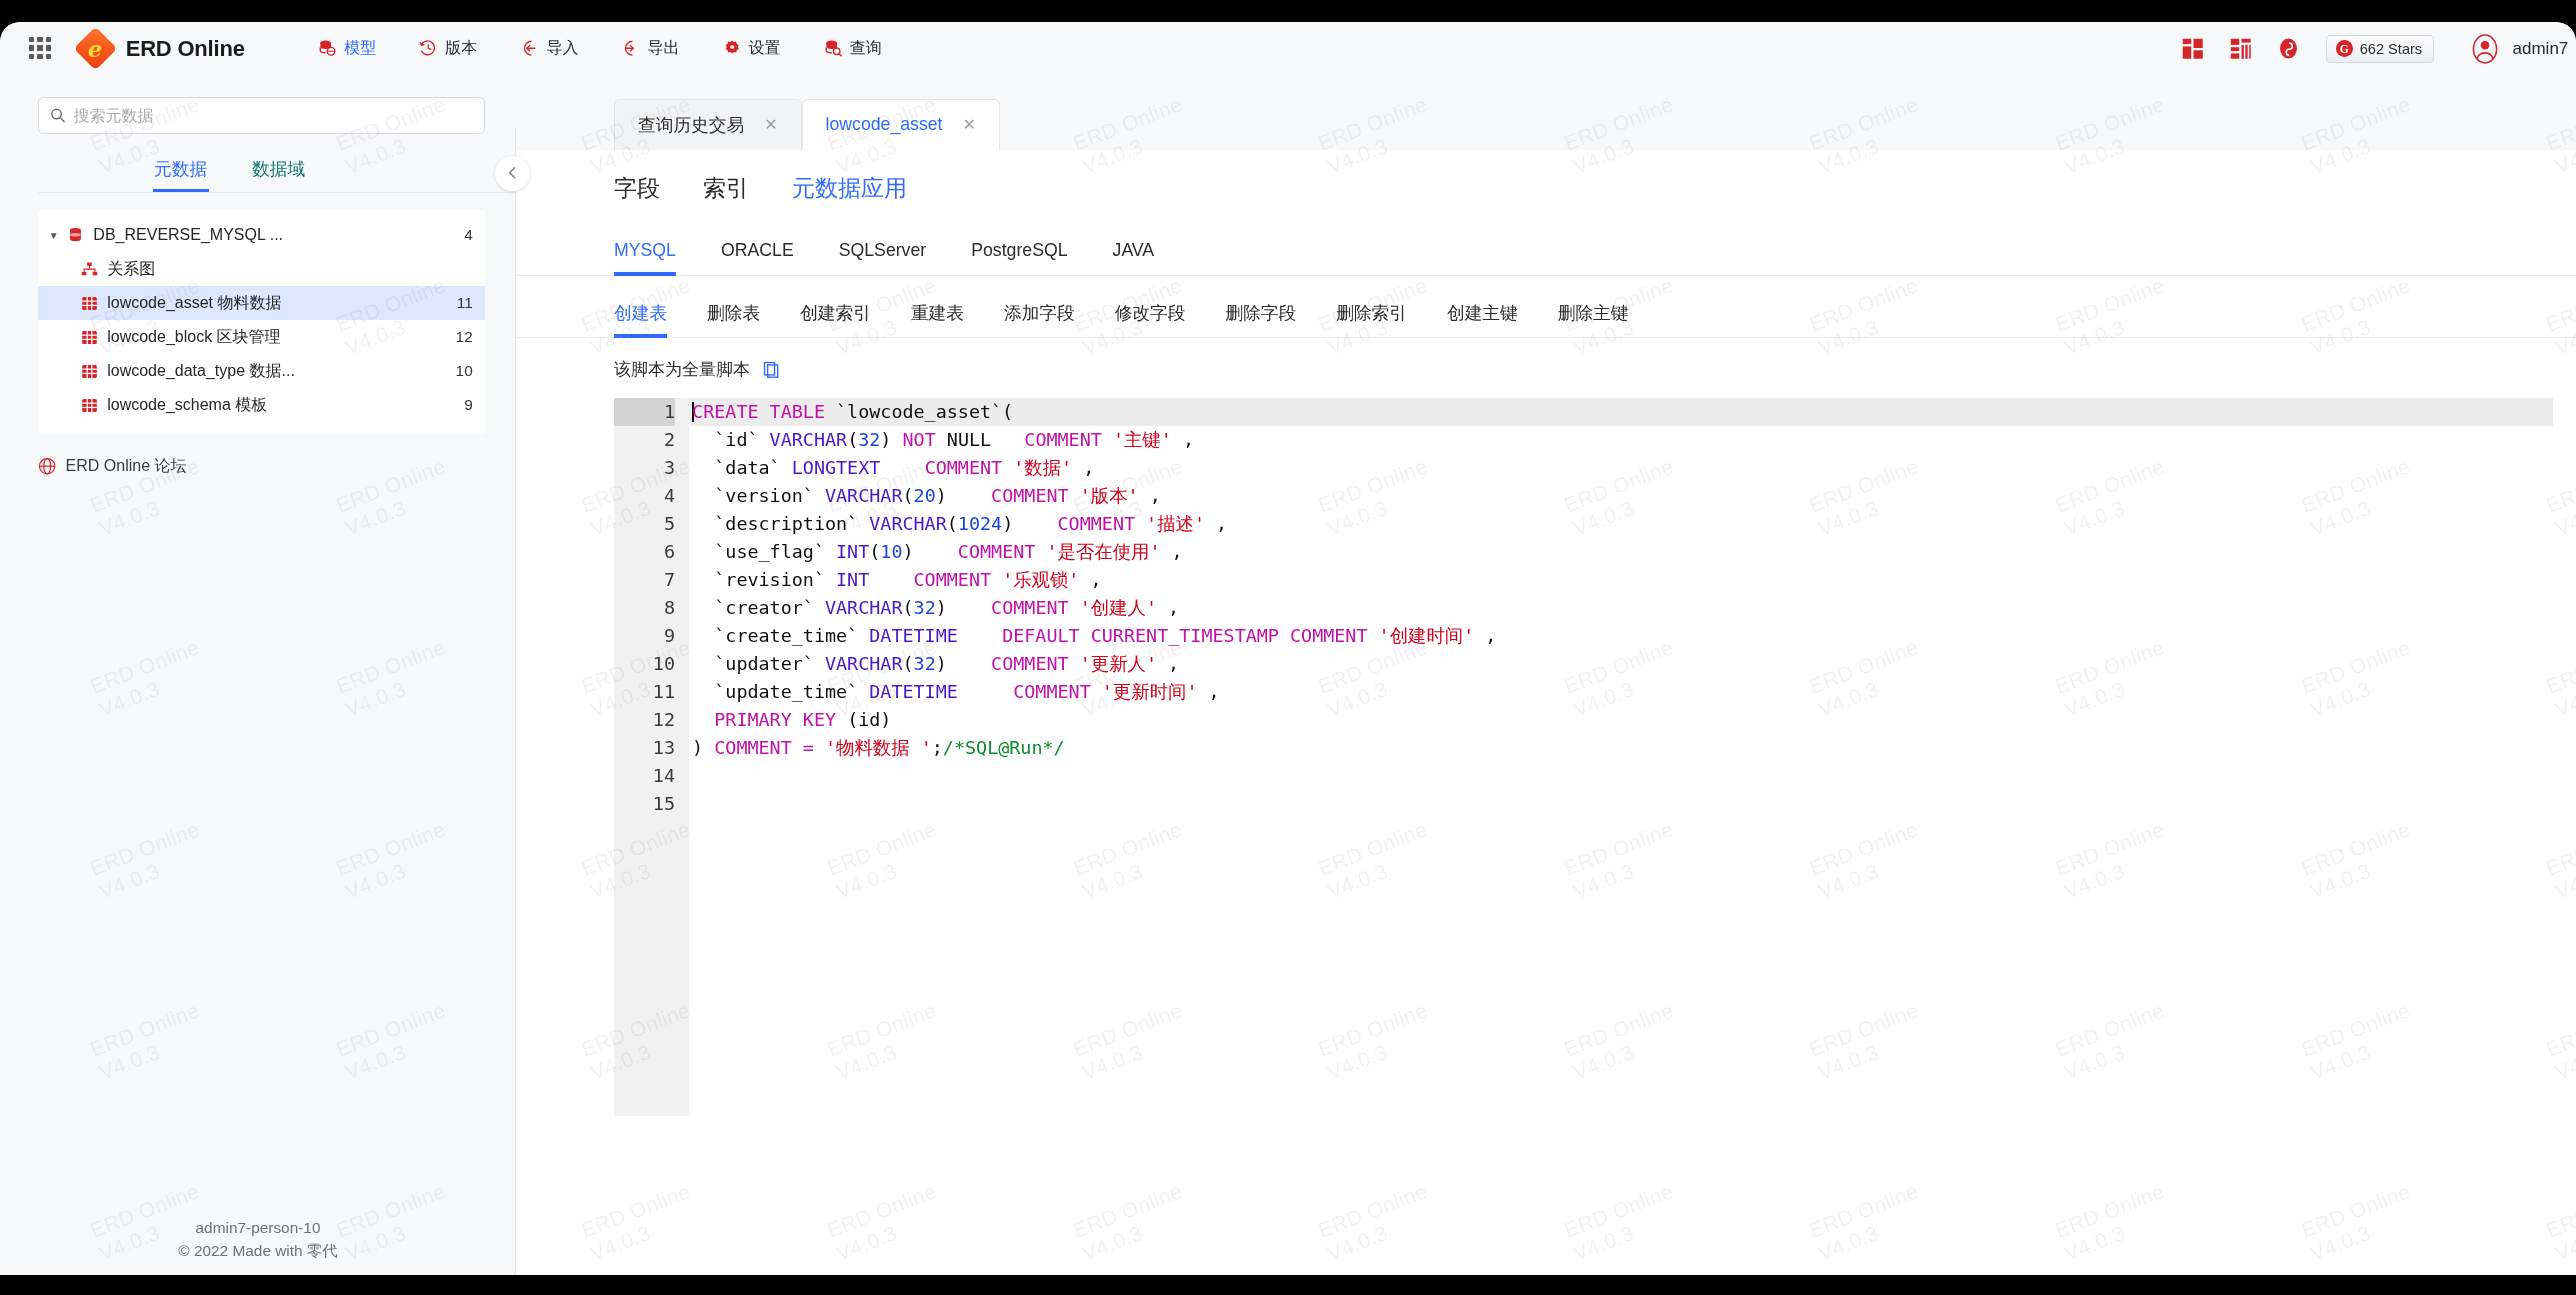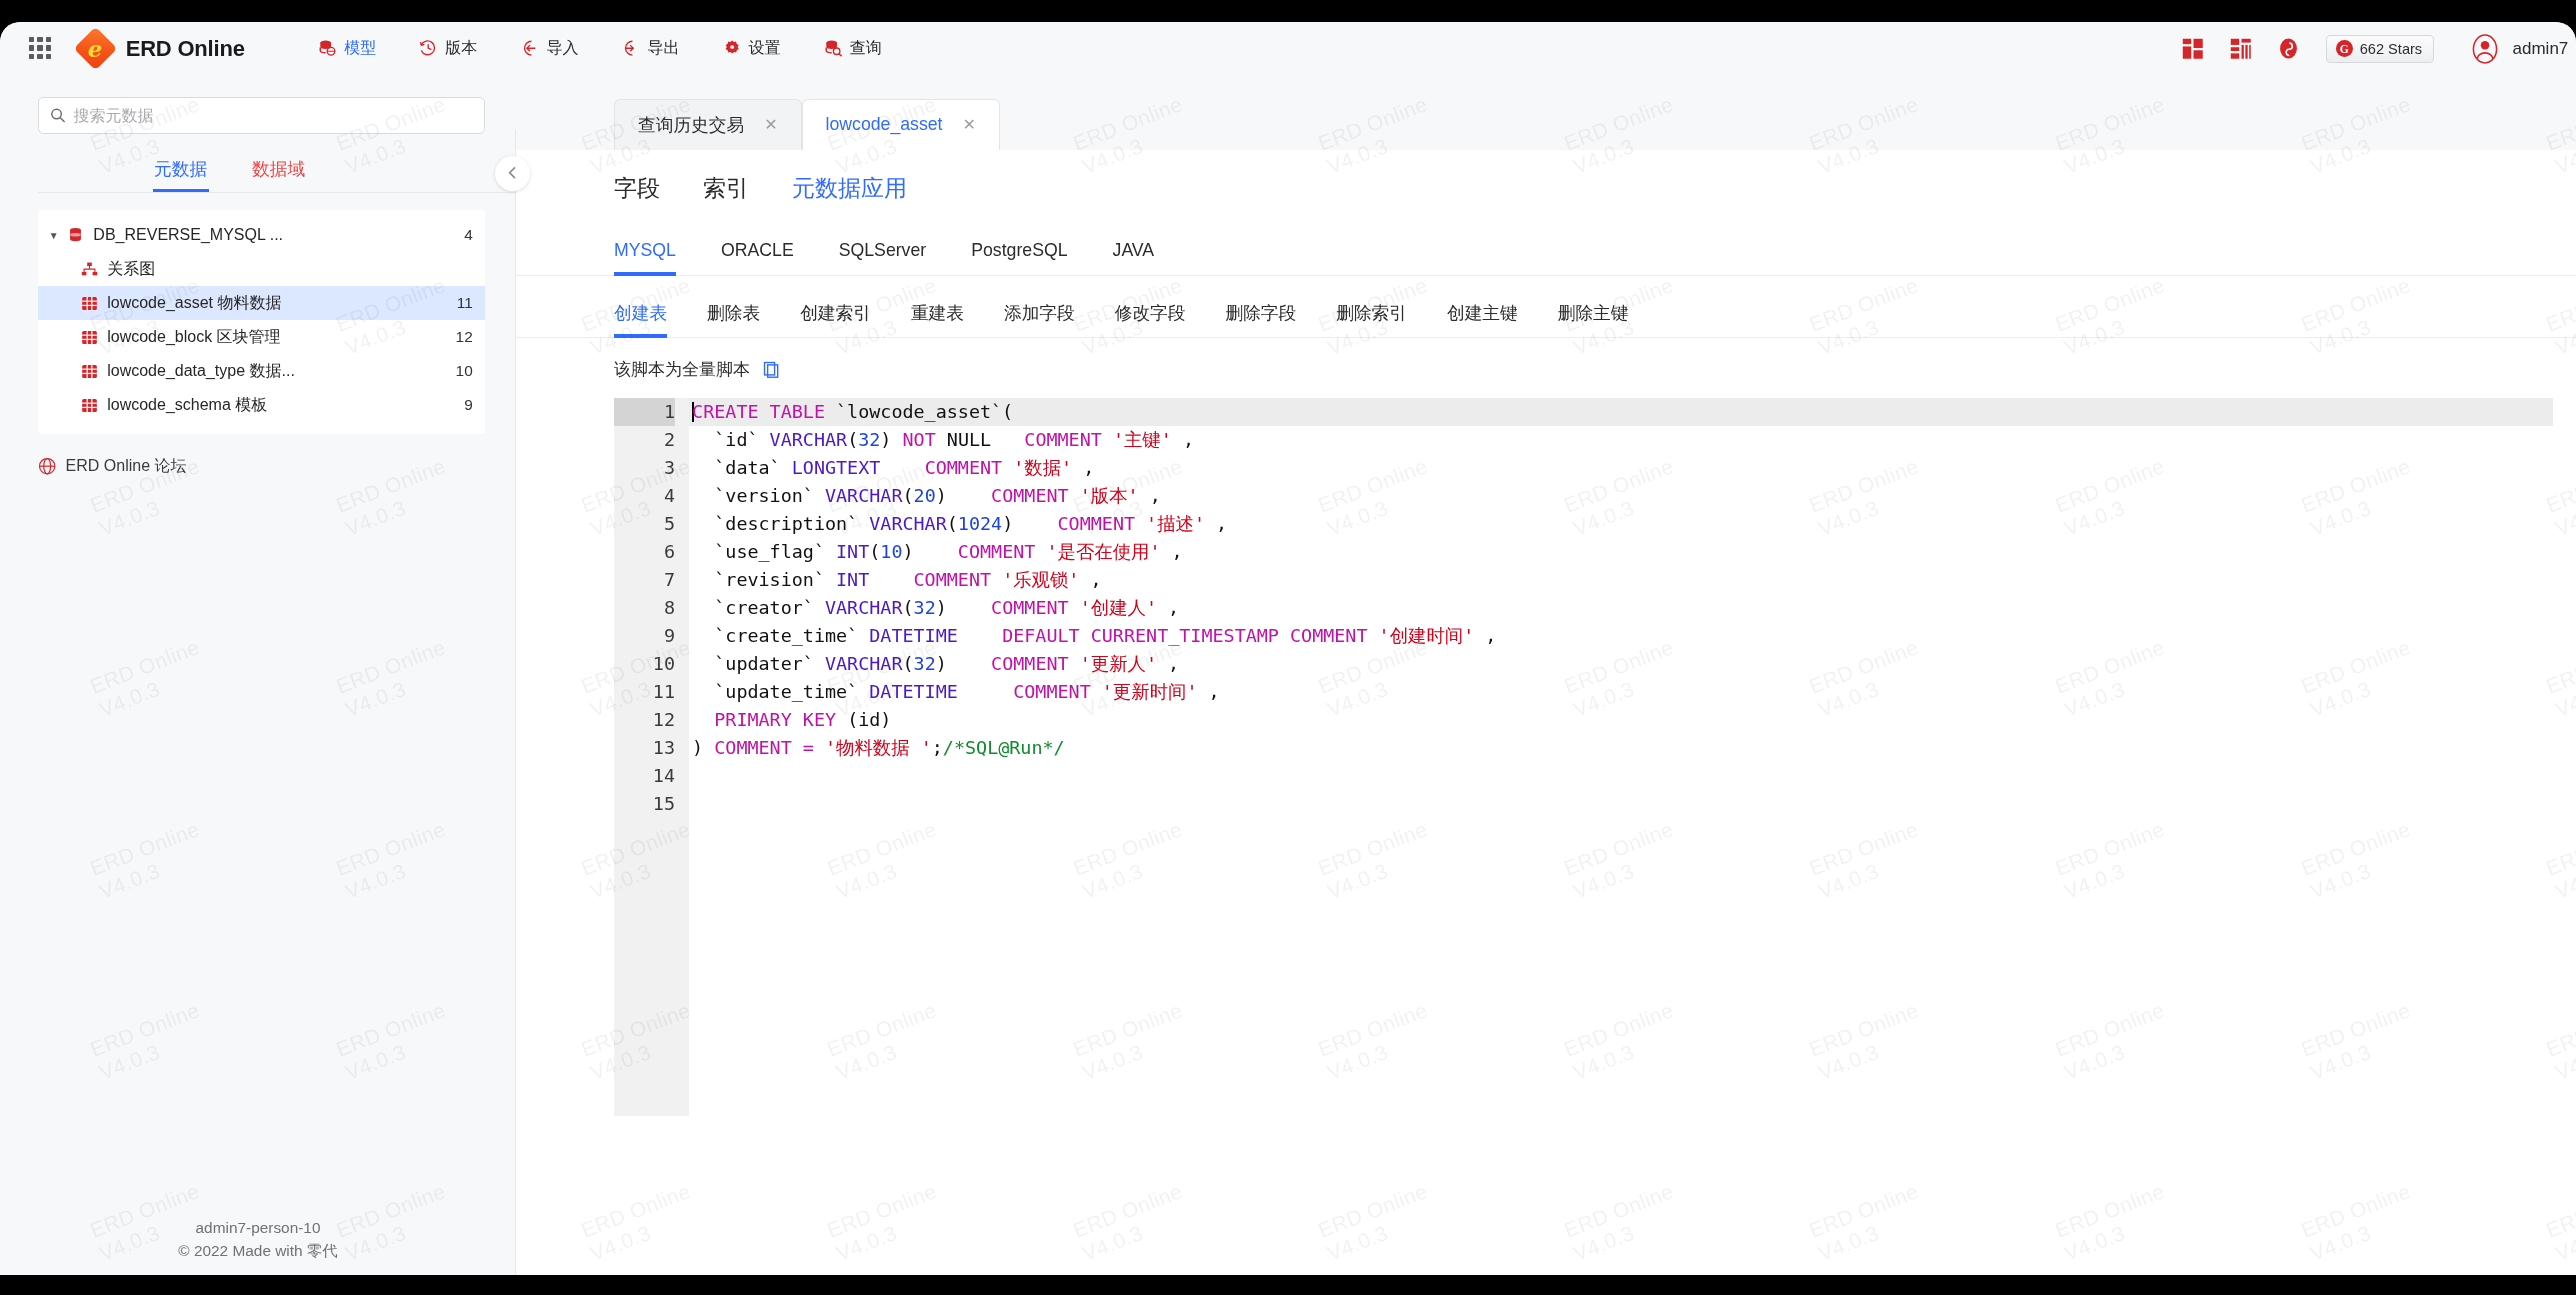--- a/index.html
+++ b/index.html
@@ -112,21 +112,21 @@
     border:none; outline:none; background:transparent;
     font-size:16px; color:#2b2b2b; width:100%;
     font-family:"Liberation Sans", sans-serif;
   }
   .search-box input::placeholder { color:#a9abaf; }
   .side-tabs {
     display:flex; gap: 45px; margin: 23px 0 0 154px;
     border-bottom:0.8px solid #e8e9ec; padding-bottom: 0;
   }
   .side-tabs .st {
-    font-size:17.7px; color:#ef4444; padding-bottom: 10.7px; cursor:pointer; position:relative;
+    font-size:17.7px; color:#0f766e; padding-bottom: 10.7px; cursor:pointer; position:relative;
   }
   .side-tabs .st.active { color:#2f6bff; }
   .side-tabs .st.active::after {
     content:''; position:absolute; left:-1.5px; right:-1.5px; bottom:-0.8px; height:3.1px; background:#2f6bff;
   }
   .side-tabs-rule { margin: 0 31px 0 38px; height:0.8px; background:#e8e9ec; position:relative; top:-0.8px; }
   .tree { margin: 17px 31px 0 38px; background:#fff; border-radius:3.8px; padding: 7.7px 0 12.3px 0; }
   .tree-row {
     display:flex; align-items:center; height: 34px; padding: 0 12.3px 0 10.7px;
     font-size:16px; color:#262626; cursor:pointer; white-space:nowrap;

